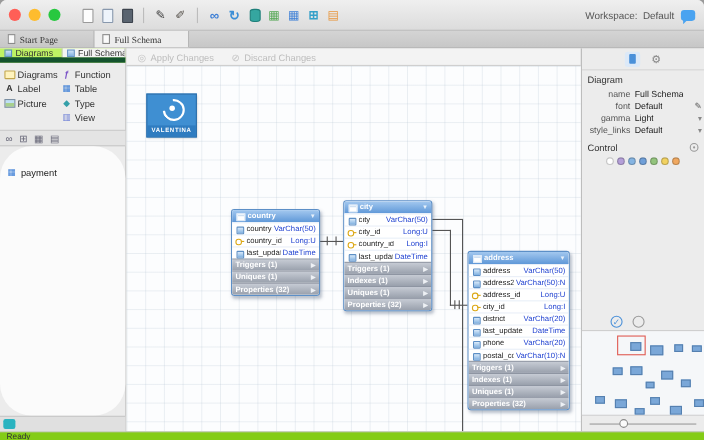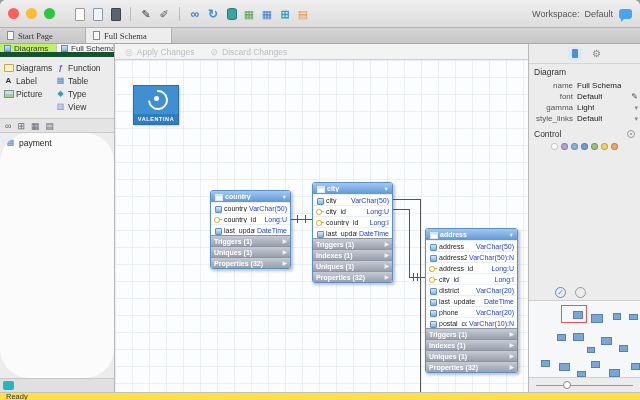--- a/index.html
+++ b/index.html
@@ -57,21 +57,21 @@
   .ti::before{position:absolute;inset:0;text-align:center;line-height:9px;font-size:8px;}
   .comment-icon::before{content:"";left:0;top:1px;width:8px;height:6px;background:#fff3bd;border:1px solid #c2a64e;border-radius:1px;}
   .function-icon::before{content:"ƒ";color:#7a52c7;font-style:italic;font-weight:bold;}
   .label-icon::before{content:"A";color:#333;font-weight:bold;}
   .table-icon::before{content:"▦";color:#3d7fd6;}
   .picture-icon::before{content:"";left:0;top:1px;width:8px;height:6px;background:linear-gradient(#bfe0f5 50%,#a8d08d 50%);border:1px solid #7b8fa3;}
   .type-icon::before{content:"◆";color:#35a0a9;}
   .view-icon::before{content:"▥";color:#6d7fd6;}
   .sb-toolbar{height:14px;display:flex;align-items:center;gap:6px;padding:0 5px;border-bottom:1px solid #c8c8c8;background:#e4e4e4;}
   .sbt-icon{font-size:9px;color:#667;line-height:14px;}
-  .sb-list{flex:1;background:#fbfbfb;overflow:hidden;padding-top:3px;border-radius:29px;}
+  .sb-list{flex:1;background:#fbfbfb;overflow:hidden;padding-top:17px;border-radius:29px;}
   .list-item{height:13px;display:flex;align-items:center;gap:4px;padding:0 6px;font-size:8.5px;color:#222;}
   .sb-bottom{height:14px;border-top:1px solid #c8c8c8;background:#e0e0e0;display:flex;align-items:center;padding:0 3px;}
   .console-icon{width:11px;height:9px;background:#2ab3c0;border-radius:2px;}
 
   
   .canvas-col{flex:1;display:flex;flex-direction:column;min-width:0;}
   .canvas-toolbar{height:16px;background:#f3f3f3;border-bottom:1px solid #cfcfcf;display:flex;align-items:center;gap:16px;padding:0 10px;}
   .cv-btn{display:flex;align-items:center;gap:4px;font-size:8.5px;color:#bdbdbd;}
   .cv-btn .bico{font-size:9px;color:#c6c6c6;}
   .canvas{flex:1;position:relative;overflow:hidden;background-color:#fcfdfe;
@@ -126,21 +126,21 @@
   .check-circle-icon{width:11px;height:11px;border:1px solid #4a90d9;border-radius:50%;color:#4a90d9;font-size:8px;line-height:10px;text-align:center;}
   .empty-circle-icon{width:11px;height:11px;border:1px solid #9a9a9a;border-radius:50%;}
   .minimap{height:78px;background:#f5f7f9;border-top:1px solid #cfcfcf;border-bottom:1px solid #cfcfcf;position:relative;overflow:hidden;}
   .mm-rect{position:absolute;background:#7aa7d8;border:1px solid #5580b0;}
   .mm-view{position:absolute;border:1px solid #e05a52;background:transparent;}
   .zoom-bar{height:14px;display:flex;align-items:center;padding:0 7px;}
   .zoom-track{flex:1;height:1px;background:#9a9a9a;position:relative;}
   .zoom-thumb{position:absolute;top:-3.5px;left:28%;width:8px;height:8px;background:#fbfbfb;border:1px solid #8a8a8a;border-radius:50%;}
 
   
-  .statusbar{height:8px;background:#fde047;border-top:1px solid #c2c2c2;display:flex;align-items:center;padding:0 6px;}
+  .statusbar{height:8px;background:#84cc16;border-top:1px solid #c2c2c2;display:flex;align-items:center;padding:0 6px;}
   .status-text{font-size:7.5px;color:#333;line-height:8px;}
 </style>
 </head>
 <body>
 
 <div class="window">
 
   <div class="titlebar">
     <div class="lights">
       <span class="light red"></span>

